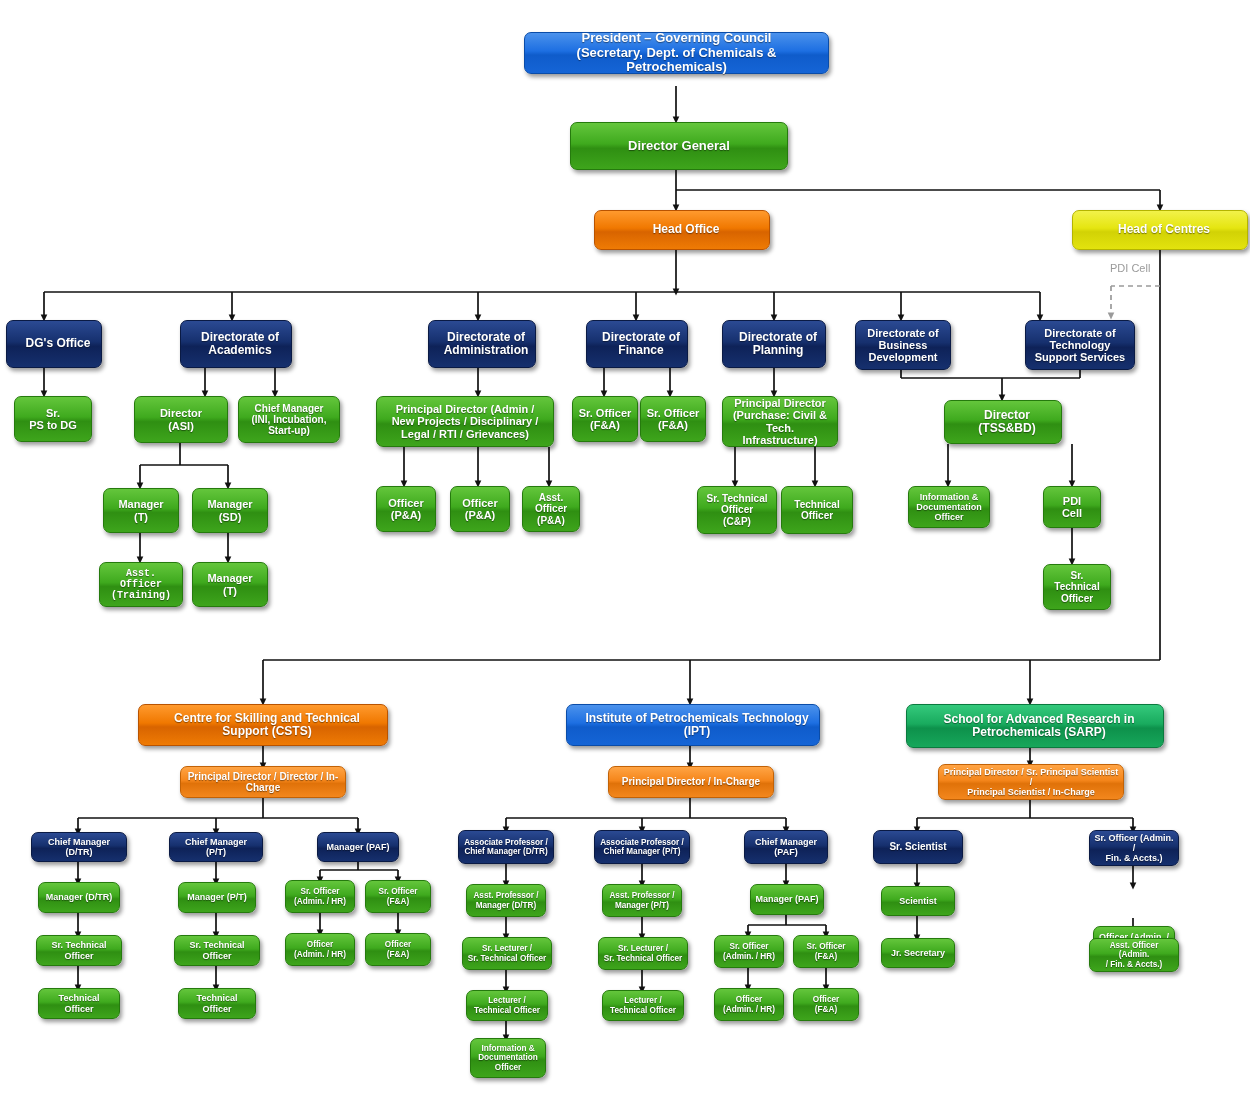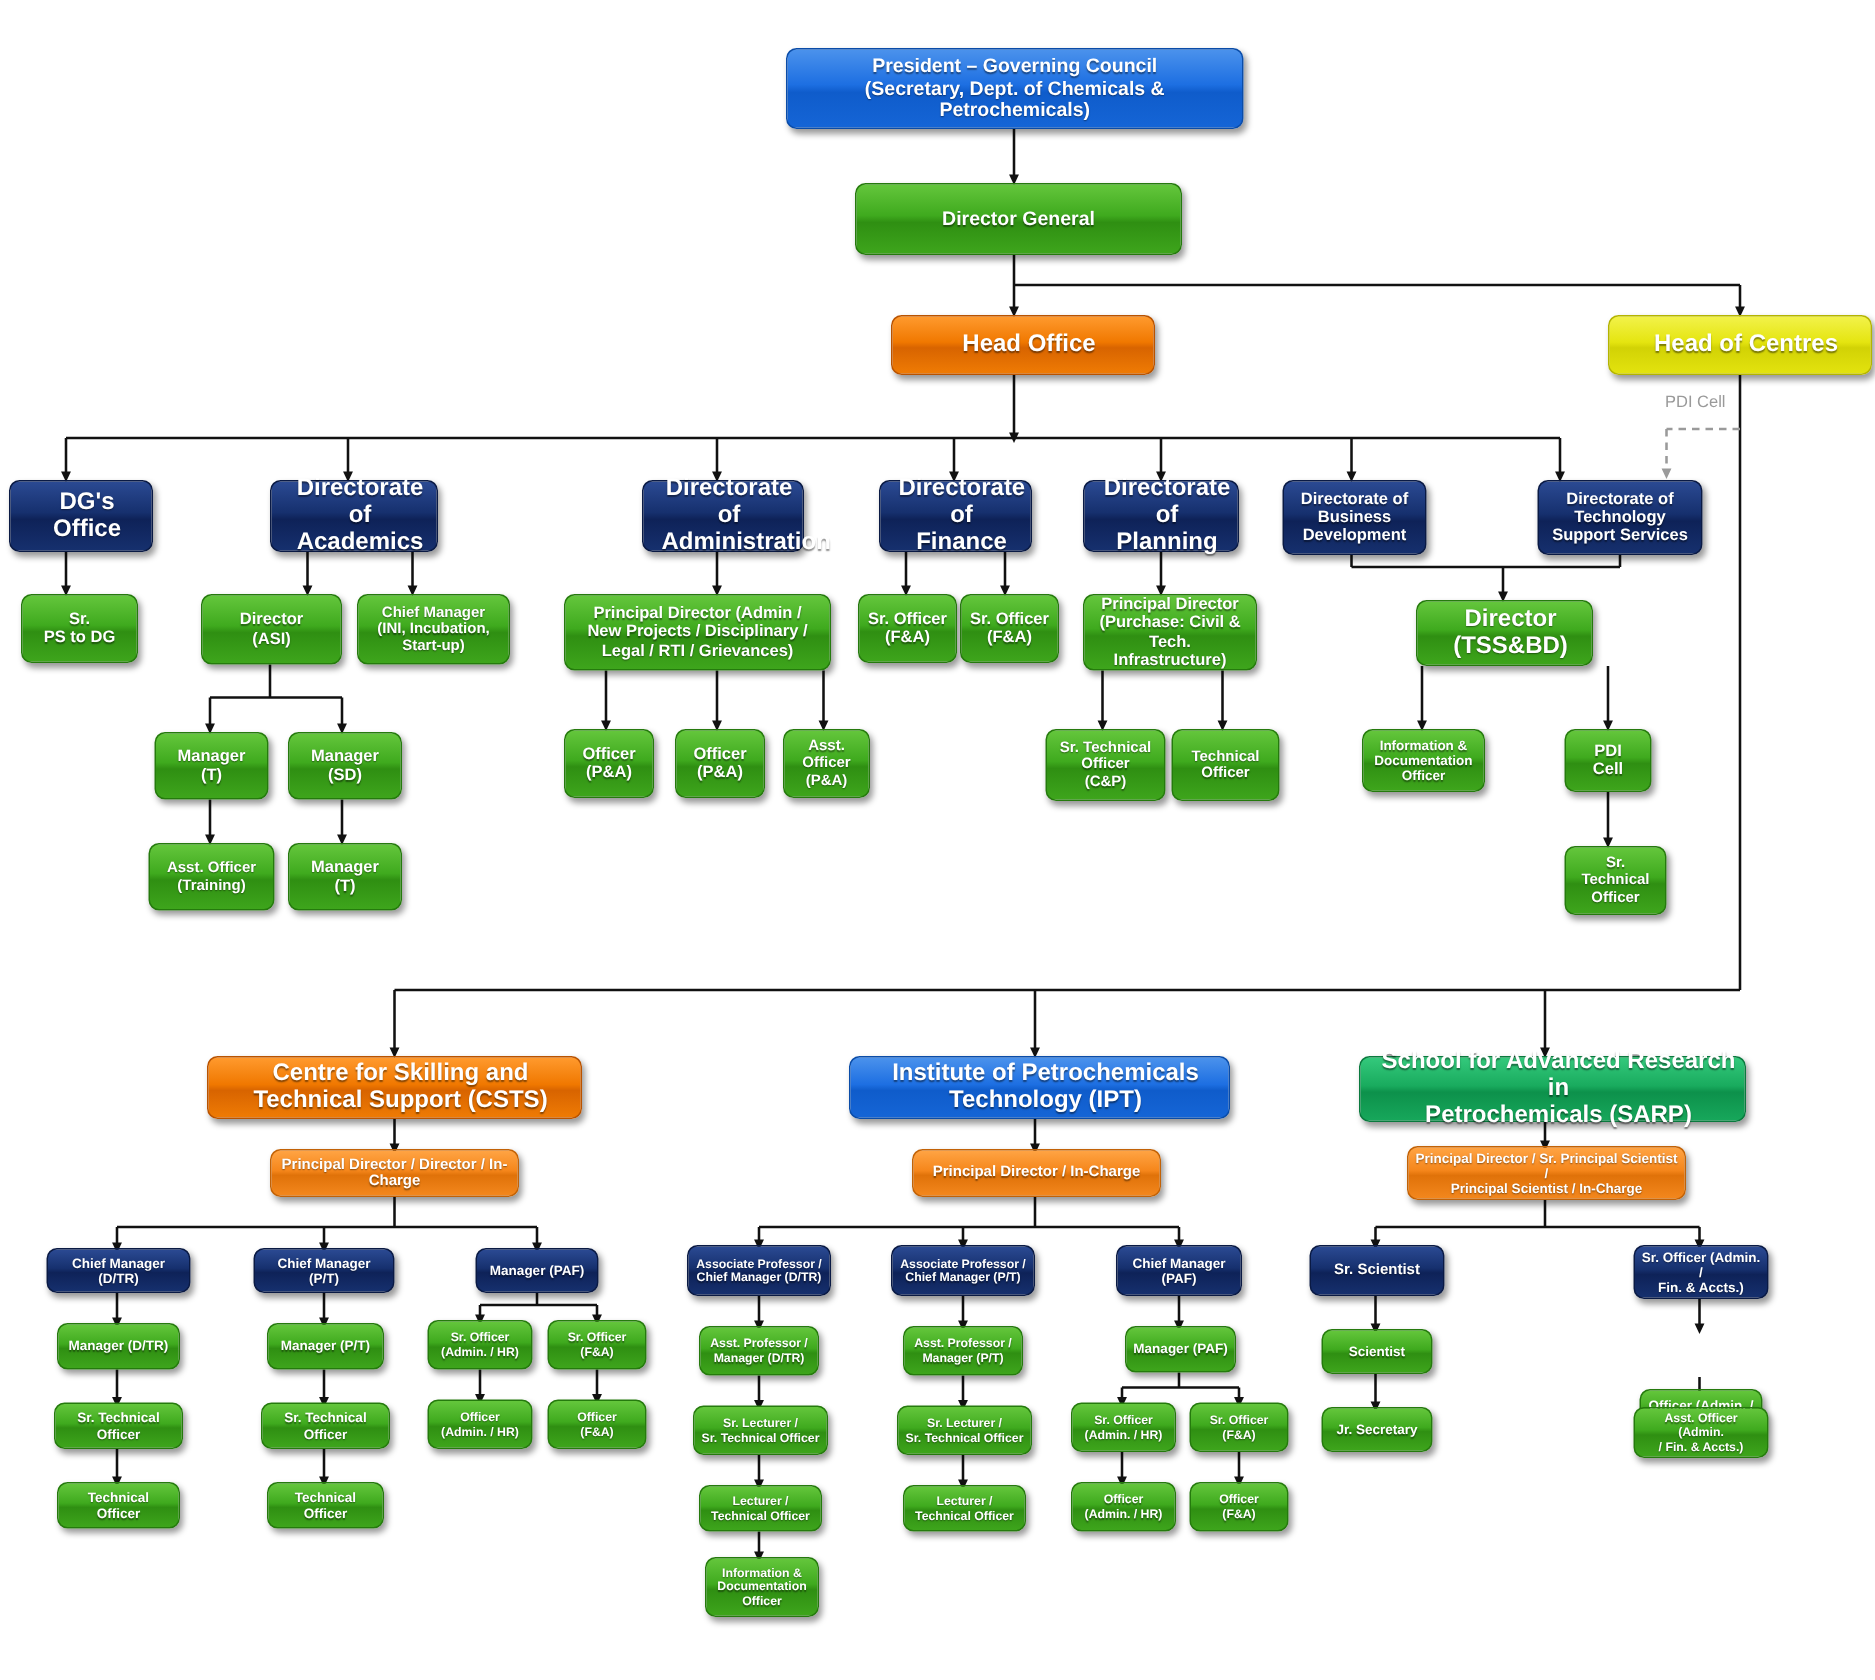--- a/index.html
+++ b/index.html
@@ -26,21 +26,21 @@
            border:1px solid #257a0d;}
   .c-orange{background:linear-gradient(to bottom,#ff9a2e 0%,#f07800 45%,#d86400 55%,#ef7b04 100%);
             border:1px solid #b95300;}
   .c-orange2{background:linear-gradient(to bottom,#ffa444 0%,#f5861b 45%,#e07209 55%,#f3871d 100%);
              border:1px solid #c26206;}
   .c-yellow{background:linear-gradient(to bottom,#f2f24a 0%,#e5e510 45%,#d2d205 55%,#e3e30e 100%);
             border:1px solid #b4b400;}
   .c-teal{background:linear-gradient(to bottom,#34c97c 0%,#19ab5e 45%,#0d914b 55%,#17a75b 100%);
           border:1px solid #0a7a3e;}
 
-  .f13{font-size:13px;} .f12{font-size:16px;padding-left:12px;} .f11{font-size:11px;}
+  .f13{font-size:13px;} .f12{font-size:12px;padding-left:12px;} .f11{font-size:11px;}
   .f10{font-size:10px;} .f9{font-size:9px;} .f8{font-size:8.2px;}
 
   .wirelabel{position:absolute;color:#9a9a9a;font-size:11px;font-weight:normal;
              z-index:2;text-shadow:none;}
 </style>
 </head>
 <body>
 
 <div id="stage">
 
@@ -163,21 +163,21 @@
     </g>
 
     <g stroke="#9a9a9a" stroke-width="1.7" fill="none" stroke-dasharray="5,4">
       <path d="M1160,286 L1111,286"></path>
       <path d="M1111,286 L1111,316" marker-end="url(#ahg)"></path>
     </g>
   </svg>
 
   <div class="wirelabel" style="left:1110px;top:262px;">PDI Cell</div>
 
-  <div class="node c-blue f13" style="left:524px;top:32px;width:305px;height:54px;justify-content:center;">
+  <div class="node c-blue f13" style="left:524px;top:32px;width:305px;height:42px;justify-content:center;">
     <span>
       <span>President – Governing Council</span>
       <span>(Secretary, Dept. of Chemicals &amp; Petrochemicals)</span>
     </span>
   </div>
 
   <div class="node c-green f13" style="left:570px;top:122px;width:218px;height:48px;">
     <span>Director General</span>
   </div>
 
@@ -211,21 +211,21 @@
 Start-up)</span>
   </div>
   <div class="node c-green f11" style="left:103px;top:488px;width:76px;height:45px;white-space:pre-line;">
     <span>Manager
 (T)</span>
   </div>
   <div class="node c-green f11" style="left:192px;top:488px;width:76px;height:45px;white-space:pre-line;">
     <span>Manager
 (SD)</span>
   </div>
-  <div class="node c-green f10" style="left:99px;top:562px;width:84px;height:45px;white-space:pre-line;">
+  <div class="node c-green f10" style="left:99px;top:562px;width:84px;height:45px;white-space:pre-line;font-family:Liberation Mono, monospace;">
     <span>Asst. Officer
 (Training)</span>
   </div>
   <div class="node c-green f11" style="left:192px;top:562px;width:76px;height:45px;white-space:pre-line;">
     <span>Manager
 (T)</span>
   </div>
 
   <div class="node c-navy f12" style="left:428px;top:320px;width:108px;height:48px;white-space:pre-line;">
     <span>Directorate of

